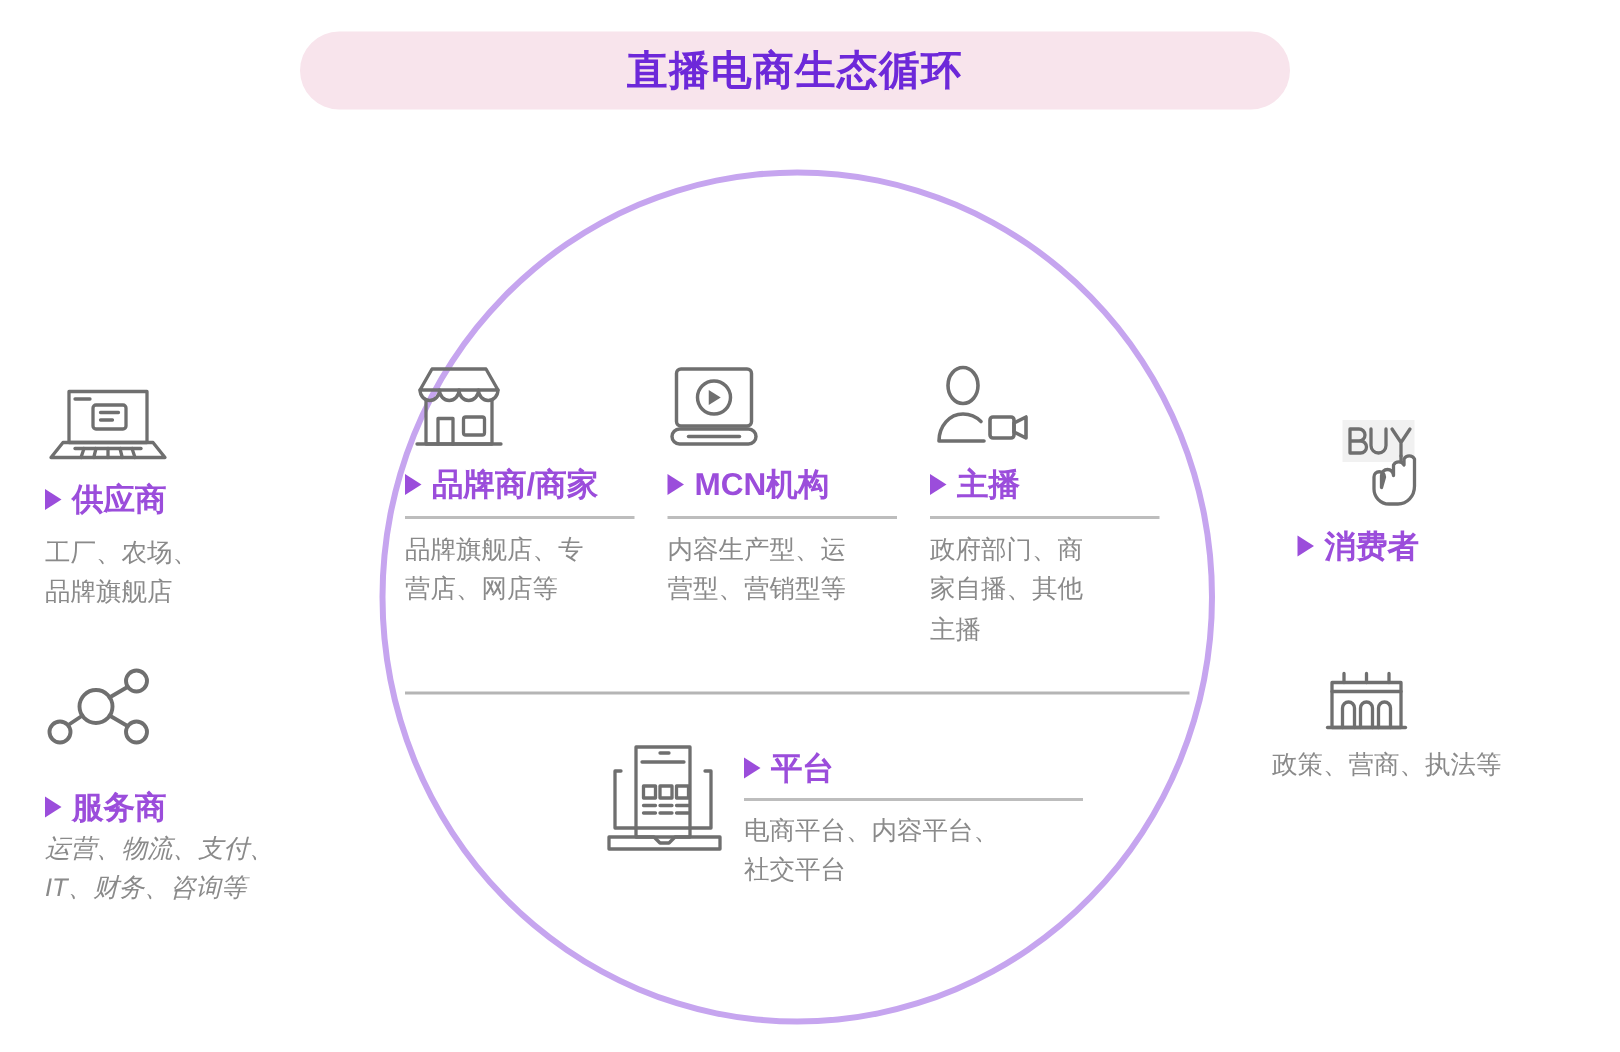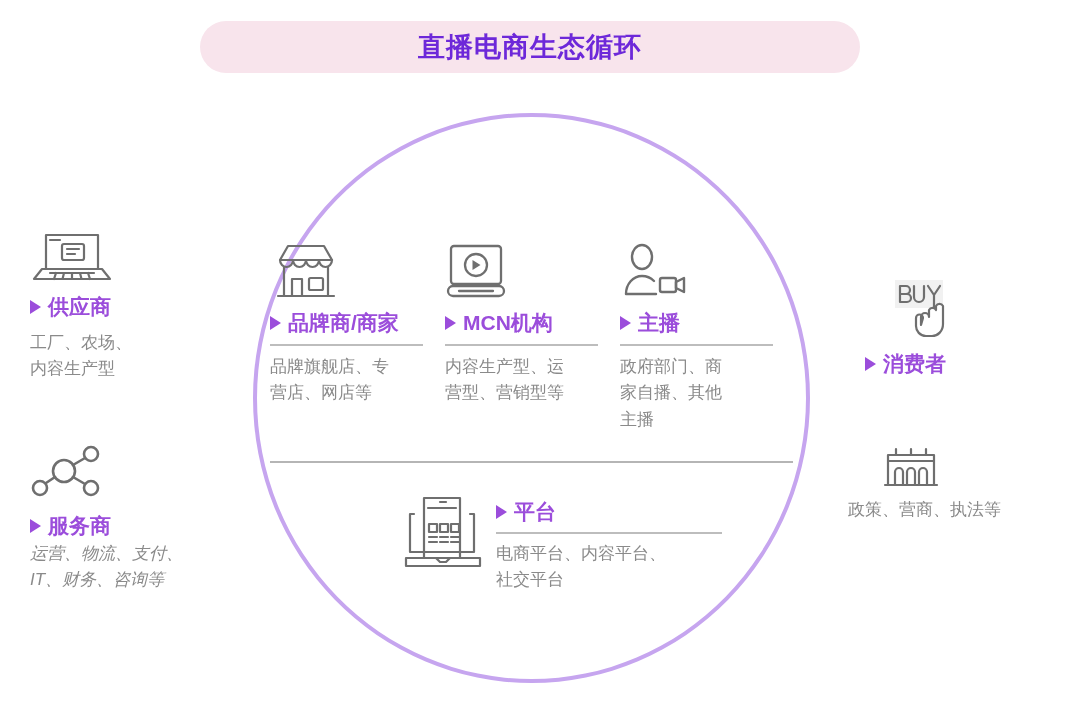--- a/index.html
+++ b/index.html
@@ -83,26 +83,26 @@
     white-space: pre-line;
   }
 
   .divider-short {
     height: 2px;
     background: #bdbdbd;
     margin: 7px 0 8px 0;
   }
 
   
-  #node-supplier { left: 30px; top: 229px; width: 200px; }
+  #node-supplier { left: 30px; top: 255px; width: 200px; }
   #node-supplier .node-heading { margin-top: 8px; }
   #node-supplier .node-desc { margin-top: 9px; }
 
   #node-service { left: 30px; top: 444px; width: 215px; }
-  #node-service .node-heading { margin-top: 8px; }
+  #node-service .node-heading { margin-top: 20px; }
   #node-service .node-desc { margin-top: 1px; font-style: italic; }
 
   
   #node-consumer { left: 855px; top: 278px; width: 200px; }
   #node-consumer .icon-wrap { margin-left: 38px; }
   #node-consumer .node-heading { margin-top: 10px; margin-left: 10px; }
 
   #node-government { left: 848px; top: 445px; width: 225px; }
   #node-government .icon-wrap { margin-left: 32px; }
   #node-government .node-heading { margin-top: 6px; }
@@ -162,21 +162,21 @@
       <path d="M12 40h60l8 10H4z"></path>
       <path d="M20 44h44"></path>
       <path d="M26 44l-2 6M34 44l-1.5 6M42 44v6M50 44l1.5 6M58 44l2 6"></path>
     </svg>
   </div>
   <div class="node-heading">
     <span class="tri"></span>
     <span>供应商</span>
   </div>
   <div class="node-desc">工厂、农场、
-内容生产型</div>
+品牌旗舰店</div>
 </div>
 
 <div class="node" id="node-service">
   <div class="icon-wrap">
     <svg class="node-icon" width="76" height="60" viewBox="0 0 76 60" fill="none" stroke="#6f6f6f" stroke-width="2.6" stroke-linecap="round">
       <circle cx="34" cy="27" r="11"></circle>
       <circle cx="61" cy="10" r="7"></circle>
       <circle cx="61" cy="44" r="7"></circle>
       <circle cx="10" cy="44" r="7"></circle>
       <path d="M43 21l12-7M43 33l12 7M25 33l-9 6"></path>

